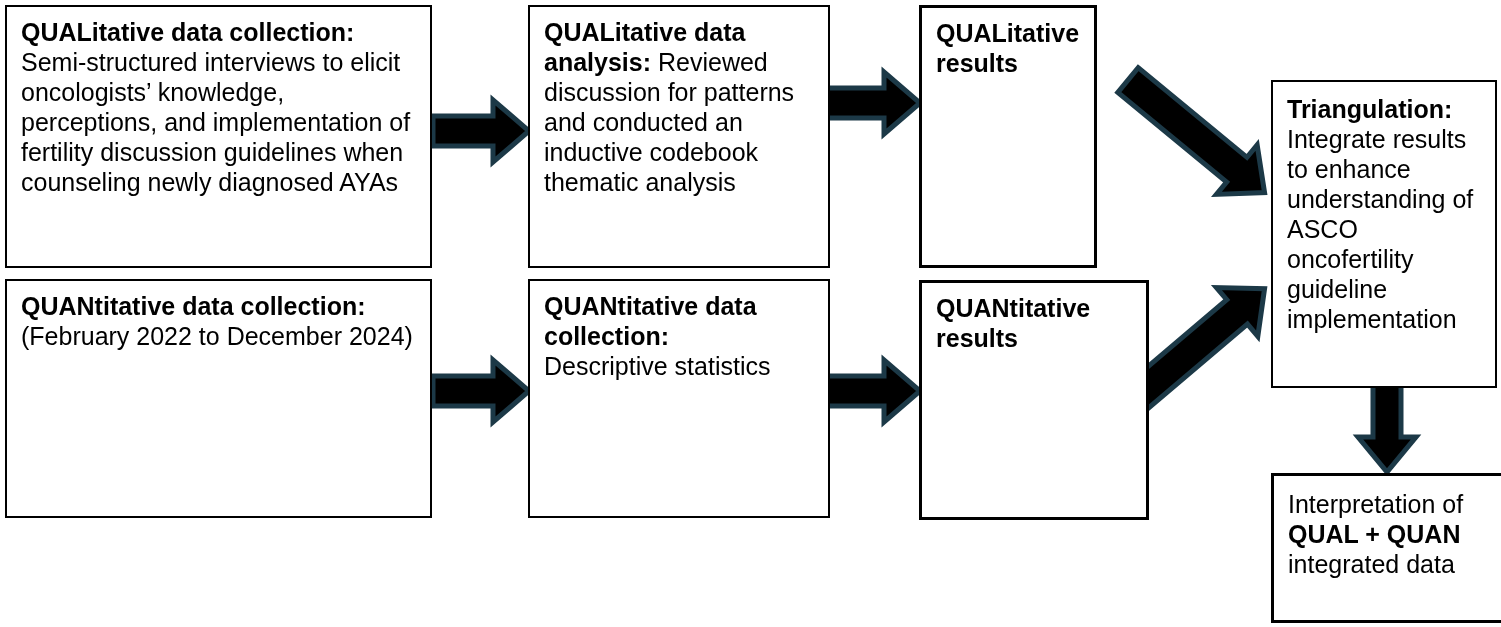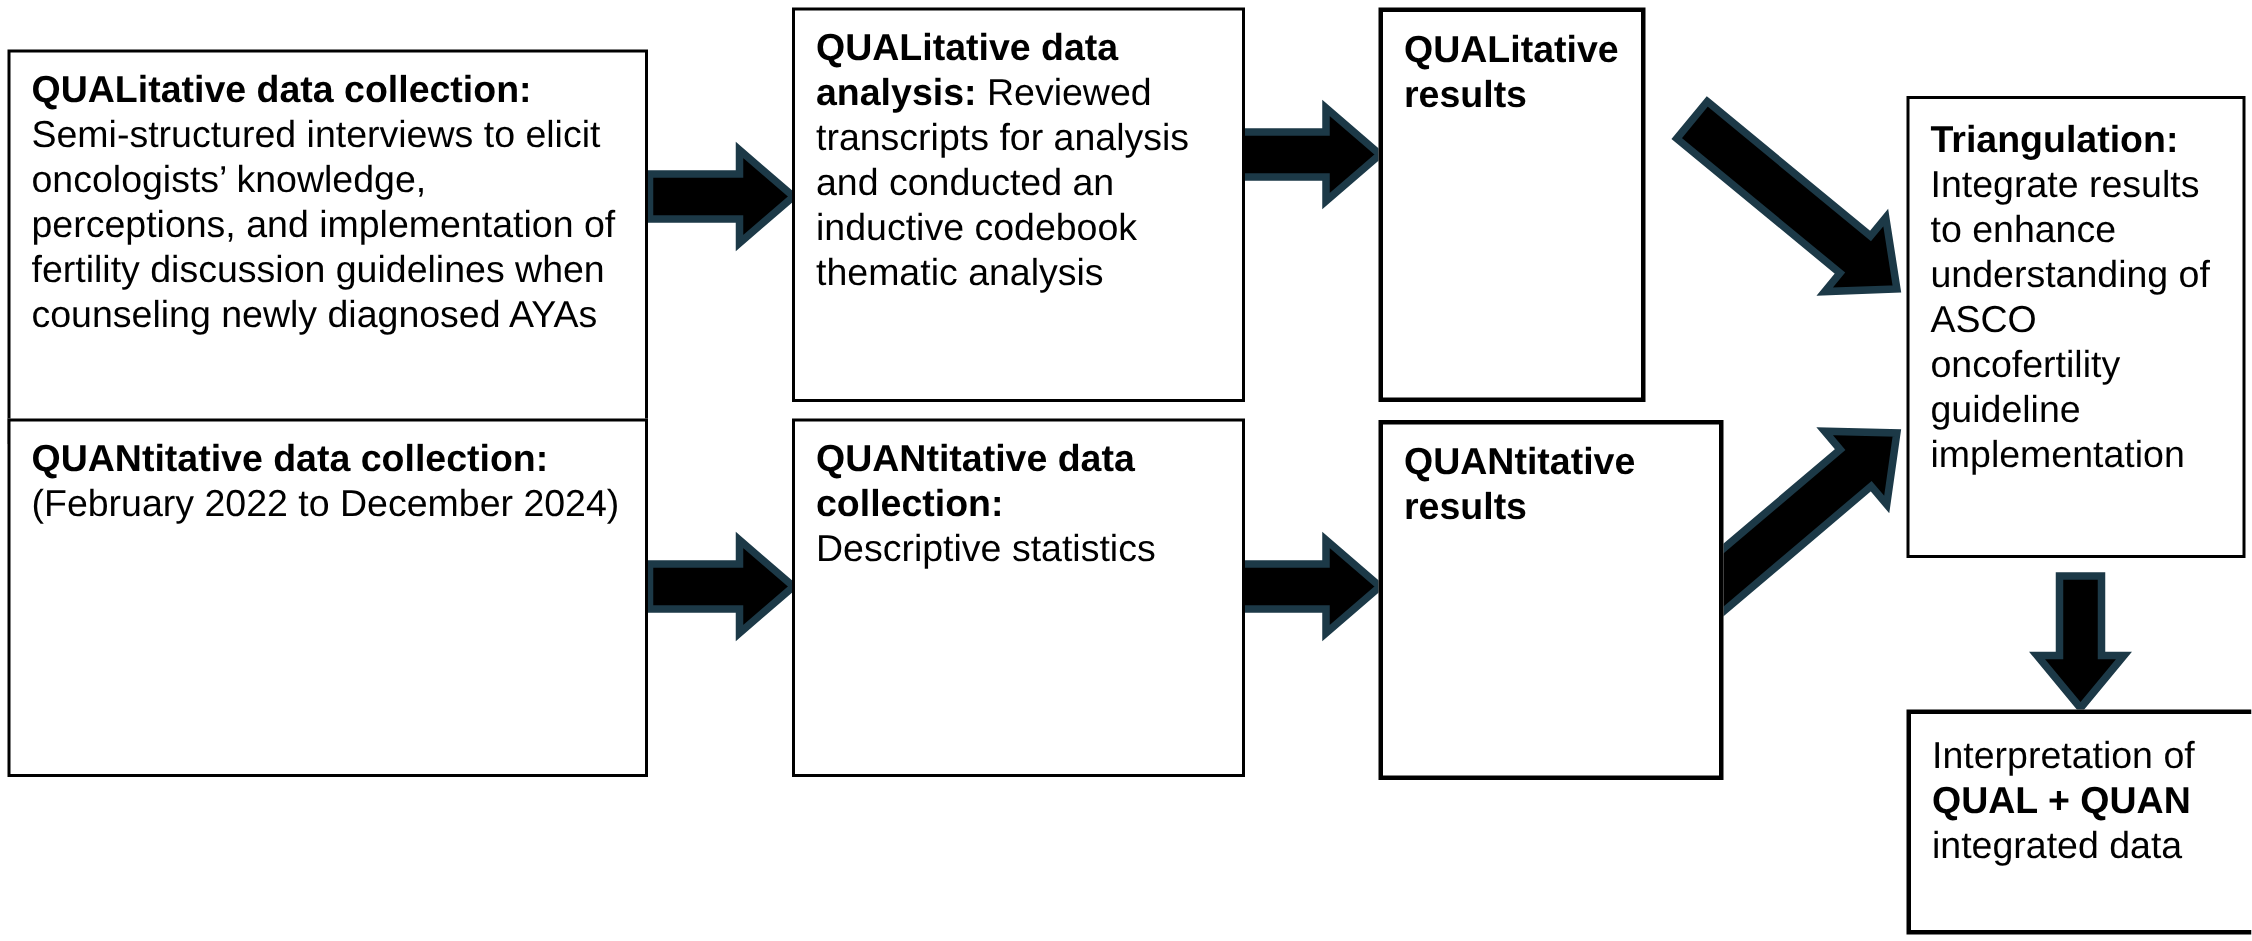--- a/index.html
+++ b/index.html
@@ -32,49 +32,49 @@
   <svg class="arrows" viewBox="0 0 1501 627" width="1501" height="627">
     <polygon class="arrow" transform="translate(433,131)" points="0,-15 60,-15 60,-31 96,0 60,31 60,15 0,15"></polygon>
     <polygon class="arrow" transform="translate(827,103)" points="0,-15 57,-15 57,-31 93,0 57,31 57,15 0,15"></polygon>
     <polygon class="arrow" transform="translate(433,391)" points="0,-15 60,-15 60,-31 96,0 60,31 60,15 0,15"></polygon>
     <polygon class="arrow" transform="translate(827,391)" points="0,-15 57,-15 57,-31 93,0 57,31 57,15 0,15"></polygon>
     <polygon class="arrow" transform="translate(1128,80) rotate(39.5)" points="0,-16 141,-16 141,-32 177,0 141,32 141,16 0,16"></polygon>
     <polygon class="arrow" transform="translate(1125,407) rotate(-40.3)" points="0,-16 147,-16 147,-32 183,0 147,32 147,16 0,16"></polygon>
     <polygon class="arrow" transform="translate(1387,384) rotate(90)" points="0,-14 53,-14 53,-29 88,0 53,29 53,14 0,14"></polygon>
   </svg>
 
-  <div class="box" style="left:5px; top:5px; width:427px; height:263px;margin-top:28px;">
+  <div class="box" style="left:5px; top:5px; width:427px; height:263px;">
     <span class="bt blk">QUALitative data collection:</span>
     <span>Semi-structured interviews to elicit oncologists’ knowledge, perceptions, and implementation of fertility discussion guidelines when counseling newly diagnosed AYAs</span>
   </div>
 
   <div class="box" style="left:5px; top:279px; width:427px; height:239px;">
     <span class="bt blk">QUANtitative data collection:</span>
     <span class="blk">(February 2022 to December 2024)</span>
   </div>
 
   <div class="box" style="left:528px; top:5px; width:302px; height:263px;">
     <span class="bt">QUALitative data analysis:</span>
-    <span>Reviewed transcripts for analysis and conducted an inductive codebook thematic analysis</span>
+    <span>Reviewed discussion for patterns and conducted an inductive codebook thematic analysis</span>
   </div>
 
   <div class="box" style="left:528px; top:279px; width:302px; height:239px;">
     <span class="bt blk">QUANtitative data collection:</span>
     <span class="blk">Descriptive statistics</span>
   </div>
 
   <div class="box b3" style="left:919px; top:5px; width:178px; height:263px;">
     <span class="bt">QUALitative results</span>
   </div>
 
   <div class="box b3" style="left:919px; top:280px; width:230px; height:240px;">
     <span class="bt">QUANtitative results</span>
   </div>
 
-  <div class="box" style="left:1271px; top:64px; width:226px; height:308px; padding-top:12px;">
+  <div class="box" style="left:1271px; top:80px; width:226px; height:308px; padding-top:12px;">
     <span class="bt blk">Triangulation:</span>
     <span>Integrate results to enhance understanding of ASCO oncofertility guideline implementation</span>
   </div>
 
   <div class="box b3" style="left:1271px; top:473px; width:234px; height:150px; padding-top:13px;">
     <span>Interpretation of</span>
     <span class="bt">QUAL + QUAN</span>
     <span>integrated data</span>
   </div>
 

